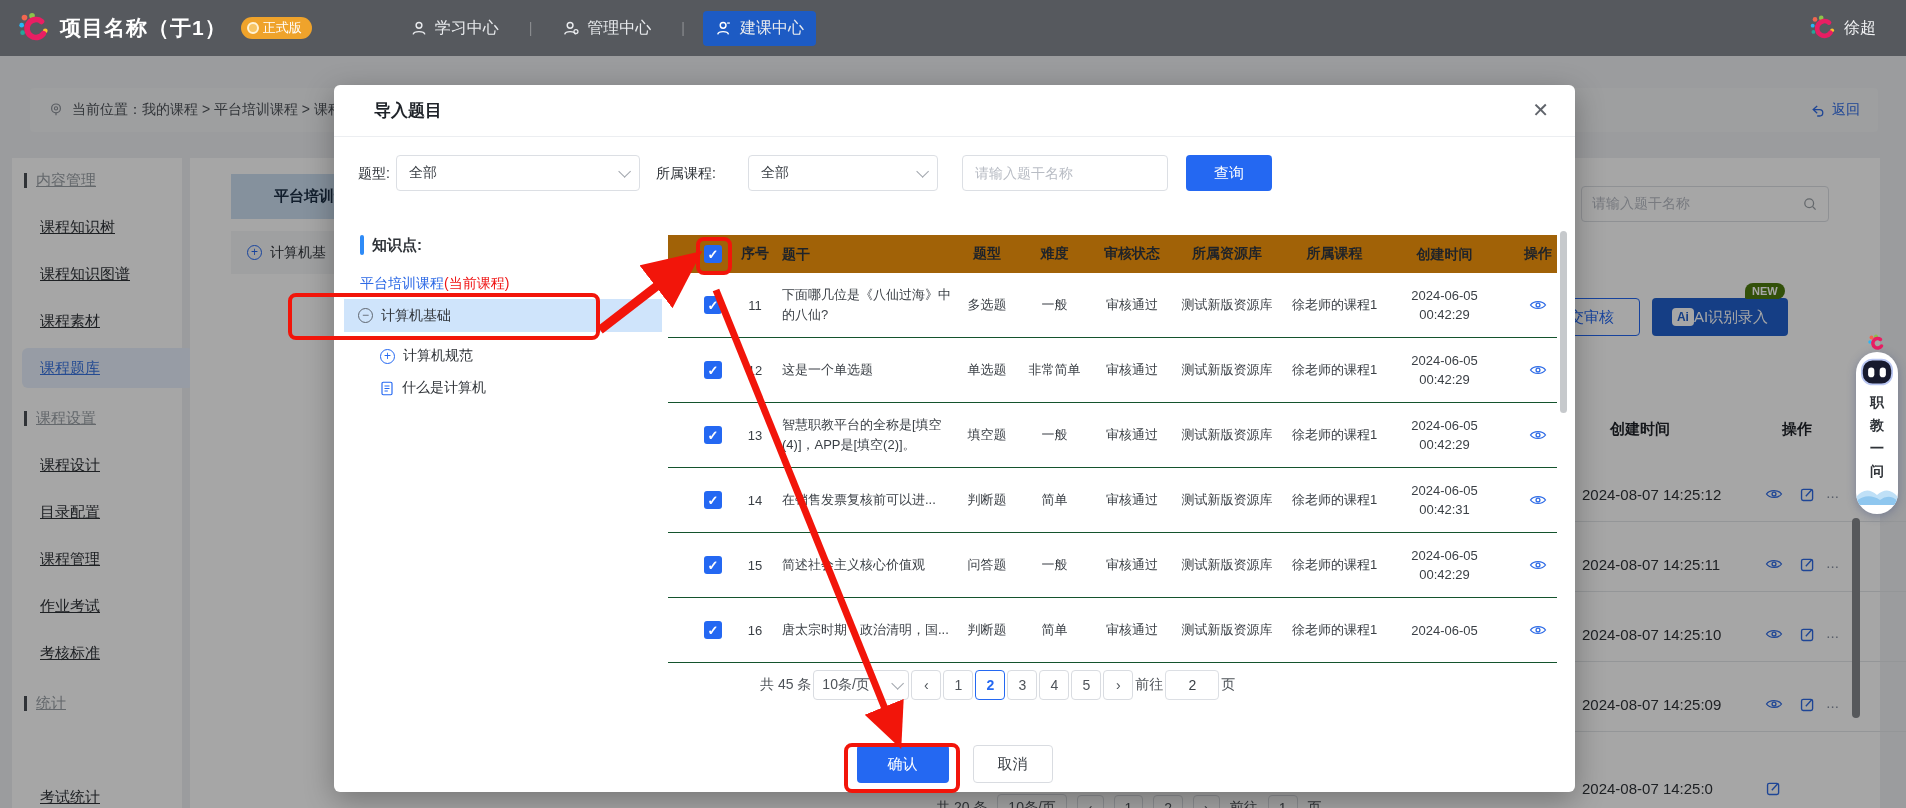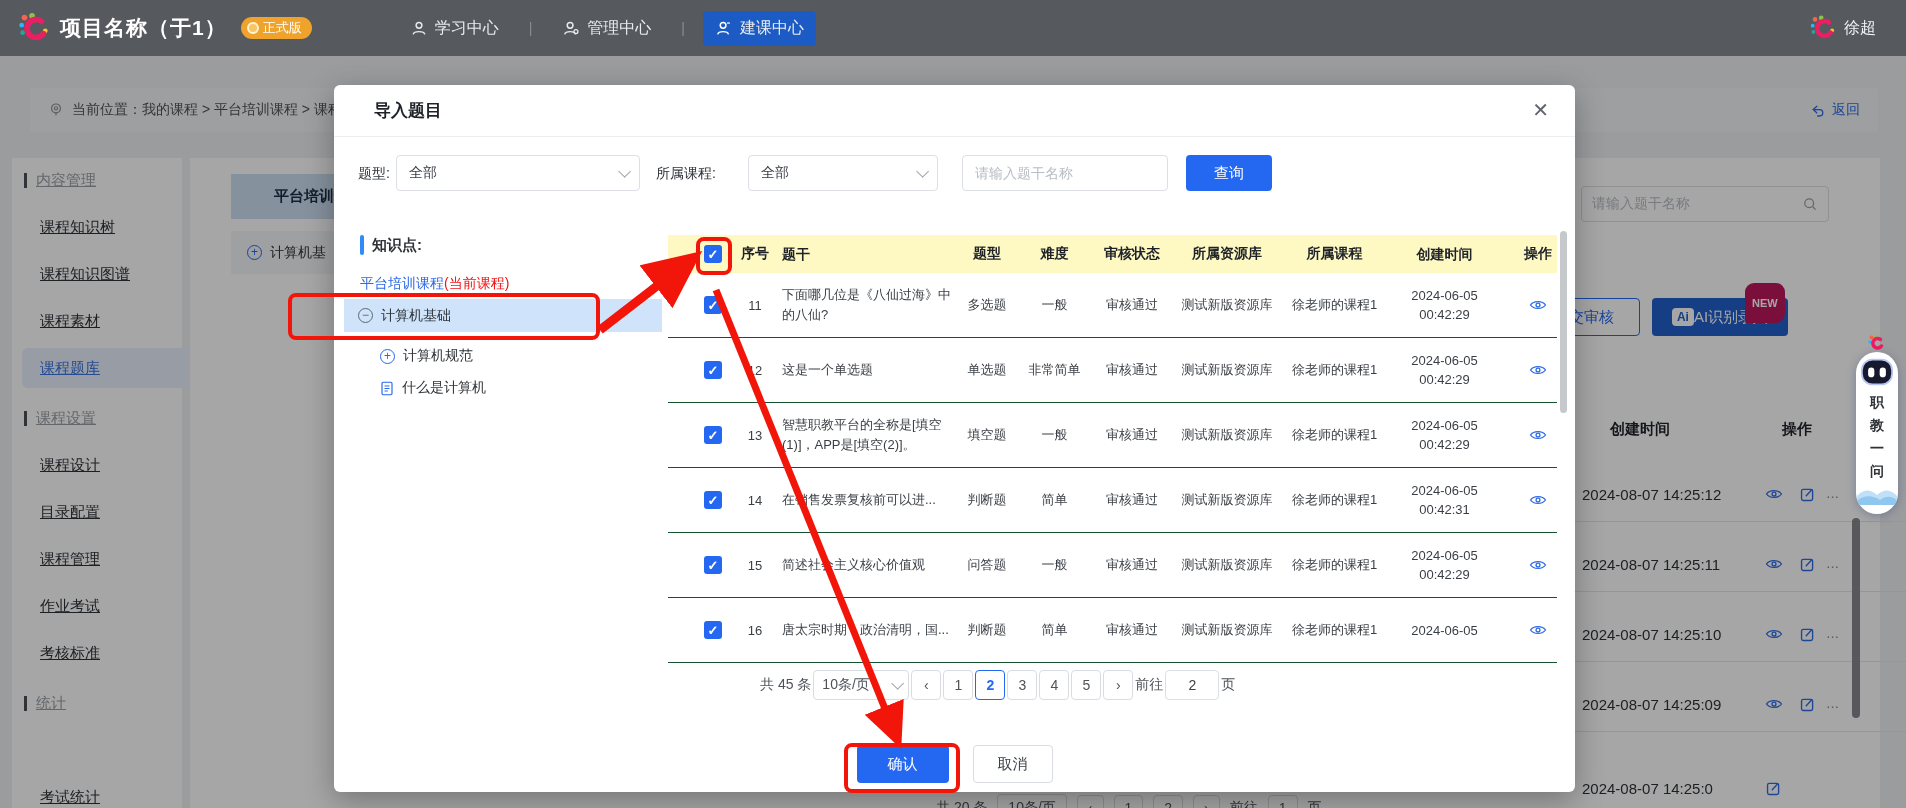--- a/index.html
+++ b/index.html
@@ -29,21 +29,21 @@
   .content { position:absolute; left:190px; top:158px; width:1690px; height:650px; background:#fff; z-index:1; }
   .tab-course { position:absolute; left:41px; top:16px; width:176px; height:45px; background:#cddff2; color:#1c2f45; font-weight:bold; display:flex; align-items:center; justify-content:center; font-size:15px; }
   .tree-strip { position:absolute; left:41px; top:73px; width:176px; height:43px; background:#f5f6f8; display:flex; align-items:center; gap:8px; padding-left:16px; font-size:14px; color:#2f3338; }
   .bg-search { position:absolute; left:1391px; top:28px; width:248px; height:36px; border:1px solid #dcdfe4; border-radius:4px; background:#fff; display:flex; align-items:center; padding:0 10px; color:#b8bcc4; font-size:14px; }
   .bg-search .ph { flex:1; }
   .btn-outline { border:1px solid #2468f2; color:#2468f2; background:#fff; border-radius:4px; font-size:15px; display:flex; align-items:center; justify-content:center; cursor:pointer; }
   .btn-blue { background:#2160cc; color:#fff; border-radius:4px; font-size:15px; display:flex; align-items:center; justify-content:center; cursor:pointer; border:none; }
   .bg-submit { position:absolute; left:1338px; top:140px; width:112px; height:38px; }
   .bg-ai { position:absolute; left:1462px; top:140px; width:136px; height:38px; }
   .ai-chip { background:#fff; color:#2160cc; font-weight:bold; font-size:12px; border-radius:4px; width:22px; height:18px; display:flex; align-items:center; justify-content:center; }
-  .new-badge { position:absolute; left:1555px; top:125px; background:#be185d; color:#fff; font-size:11px; font-weight:bold; padding:14px 7px; border-radius:9px 9px 9px 2px; }
+  .new-badge { position:absolute; left:1555px; top:125px; background:#4d7c0f; color:#fff; font-size:11px; font-weight:bold; padding:2px 7px; border-radius:9px 9px 9px 2px; }
   .bg-th { position:absolute; top:262px; font-weight:bold; color:#1f2329; font-size:15px; }
   .bg-row { position:absolute; color:#2f3338; font-size:15px;margin-top:8px; }
   .bg-line { position:absolute; left:1385px; width:495px; height:1px; background:#e4e7ea; }
   .bg-scroll { position:absolute; left:1662px; top:360px; width:8px; height:200px; border-radius:4px; background:#84878c; }
   .icon-btn { display:inline-flex; vertical-align:middle; cursor:pointer; }
   .bg-pg { position:absolute; top:636px; color:#4e5359; font-size:14px; display:flex; align-items:center; gap:10px; }
   .pg-box-sm { border:1px solid #d9dce1; border-radius:4px; background:#fff; padding:4px 10px; }
 
   
   .overlay { position:absolute; left:0; top:56px; width:1906px; height:752px; background:rgba(0,0,0,.35); z-index:5; }
@@ -60,21 +60,21 @@
   .m-input { position:absolute; top:70px; height:36px; border:1px solid #dcdfe4; border-radius:4px; padding:0 12px; font-size:14px; color:#3a3f45; font-family:"Liberation Sans",sans-serif; }
   .m-input::placeholder { color:#b8bcc4; }
   .kp-head { position:absolute; left:26px; top:150px; display:flex; align-items:center; gap:8px; font-size:15px; font-weight:bold; color:#2f3338; }
   .kp-bar { width:4px; height:20px; background:#2e8bf7; border-radius:2px; }
   .kp-course { position:absolute; left:26px; top:190px; font-size:14px; cursor:pointer; }
   .kp-sel { position:absolute; left:10px; top:214px; width:318px; height:33px; background:#cfe4fb; display:flex; align-items:center; gap:8px; padding-left:14px; font-size:14px; color:#2f3338; cursor:pointer; }
   .kp-child { position:absolute; left:46px; display:flex; align-items:center; gap:8px; font-size:14px; color:#2f3338; cursor:pointer; }
   .circ { width:15px; height:15px; border-radius:50%; border:1px solid #2468f2; color:#2468f2; font-size:12px; line-height:13px; text-align:center; flex:none; }
   .circ.gray { border-color:#5f6670; color:#5f6670; }
   .mt { position:absolute; left:334px; top:150px; width:889px; }
-  .mt-header { display:flex; align-items:center; height:38px; background:#fef9c3; font-weight:bold; color:#1f2329; font-size:14px; }
+  .mt-header { display:flex; align-items:center; height:38px; background:#a16207; font-weight:bold; color:#1f2329; font-size:14px; }
   .mt-body { height:392px; overflow:hidden; }
   .mt-row { display:flex; align-items:center; height:65px; border-bottom:1px solid #14532d; font-size:13px; color:#3a3f45; }
   .c-check{ width:60px; flex:none; display:flex; justify-content:flex-start; padding-left:36px;}
   .c-num  { width:54px; flex:none; text-align:center; }
   .c-stem { width:170px; flex:none; line-height:20px; max-height:40px; overflow:hidden; text-align:left; }
   .c-type { width:70px; flex:none; text-align:center; }
   .c-diff { width:65px; flex:none; text-align:center; }
   .c-stat { width:90px; flex:none; text-align:center; }
   .c-lib  { width:100px; flex:none; text-align:center; }
   .c-course{ width:115px; flex:none; text-align:center; }
@@ -454,21 +454,21 @@
                 <path d="M2 10 C6 4 18 4 22 10 C18 16 6 16 2 10 z" fill="none" stroke="#2e6be6" stroke-width="1.7"></path>
                 <circle cx="12" cy="10" r="2.6" fill="none" stroke="#2e6be6" stroke-width="1.7"></circle>
               </svg>
             </span></span>
       </div>
       <div class="mt-row">
         <span class="c-check">
             <span class="cb"></span>
           </span>
         <span class="c-num">13</span>
-        <span class="c-stem">智慧职教平台的全称是[填空(1)]，APP是[填空(2)]。</span>
+        <span class="c-stem">智慧职教平台的全称是[填空(4)]，APP是[填空(2)]。</span>
         <span class="c-type">填空题</span>
         <span class="c-diff">一般</span>
         <span class="c-stat">审核通过</span>
         <span class="c-lib">测试新版资源库</span>
         <span class="c-course">徐老师的课程1</span>
         <span class="c-time">
             <div>2024-06-05</div>
             <div>00:42:29</div>
           </span>
         <span class="c-op"><span class="icon-btn">

